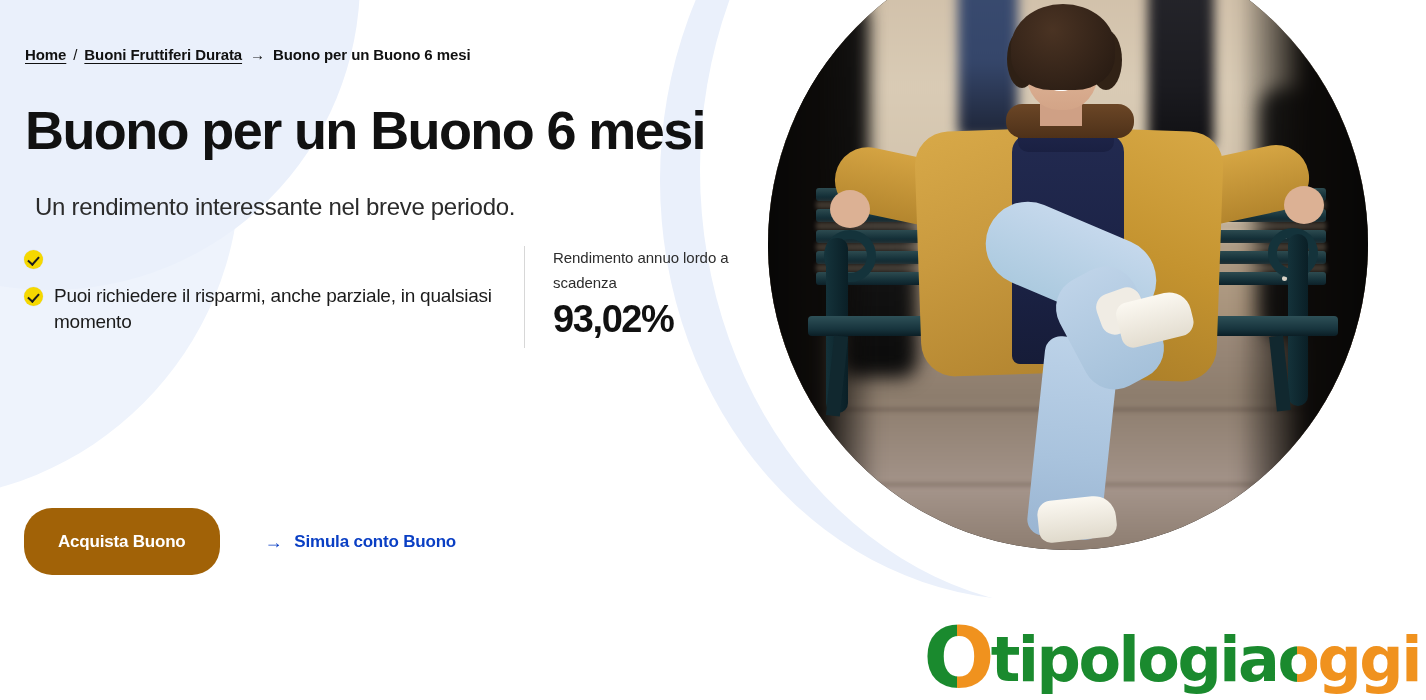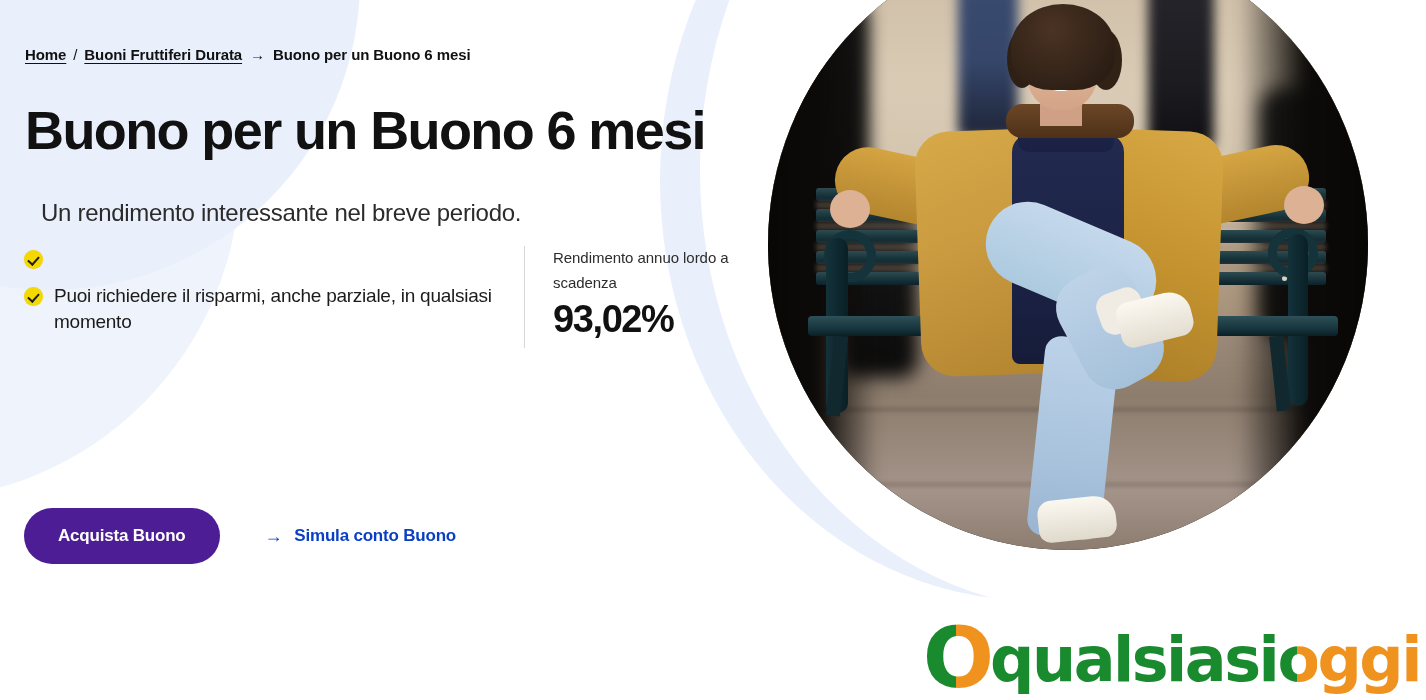--- a/index.html
+++ b/index.html
@@ -155,21 +155,21 @@
   #breadcrumb .arrow{font-size:15px;line-height:1;padding:0 1px;}
   #breadcrumb .current{font-weight:700;color:#111;}
 
   #page-title{
     position:absolute;left:25px;top:102px;
     margin:0;font-size:54px;line-height:1.06;font-weight:700;
     letter-spacing:-1.6px;color:#111;
   }
   #subtitle{
     position:absolute;left:25px;top:183px;
-    margin:16px;font-size:24px;font-weight:400;color:#2b2b2b;letter-spacing:-.3px;
+    margin:10px;font-size:24px;font-weight:400;color:#2b2b2b;letter-spacing:-.3px;
   }
 
   #features{
     position:absolute;left:24px;top:246px;width:478px;
     margin:0;padding:0;list-style:none;
   }
   #features li{
     display:flex;align-items:flex-start;gap:11px;
     margin-bottom:14px;
     font-size:19px;line-height:1.36;color:#1b1b1b;letter-spacing:-.25px;
@@ -192,23 +192,23 @@
   #yield-label{
     font-size:15px;line-height:1.66;color:#2c2c2c;font-weight:400;letter-spacing:-.05px;
     max-width:192px;
   }
   #yield-value{
     margin-top:2px;font-size:38px;font-weight:700;letter-spacing:-1.4px;color:#111;
   }
 
   #cta-row{position:absolute;left:24px;top:508px;display:flex;align-items:center;}
   #buy-button{
-    background:#4c1d95;color:#fff;border:none;cursor:pointer;
+    background:#a16207;color:#fff;border:none;cursor:pointer;
     font-family:inherit;font-size:17px;font-weight:700;letter-spacing:-.2px;
-    padding:0 34px;height:56px;border-radius:28px;
+    padding:0 34px;height:67px;border-radius:28px;
   }
   #simulate-link{
     display:flex;align-items:center;gap:12px;margin-left:45px;
     color:#0a3fc4;font-size:17px;font-weight:700;letter-spacing:-.2px;
     text-decoration:none;cursor:pointer;
   }
   #simulate-link .lnk-arrow{font-size:18px;line-height:1;display:inline-block;}
 
   
   #logo{
@@ -343,16 +343,16 @@
     <a id="simulate-link" href="#">
       <span class="lnk-arrow">→</span>
       <span>Simula conto Buono</span>
     </a>
   </div>
 
 </div>
 
 <div id="logo">
   <span class="logo-o">O</span>
-    <span class="logo-green">qualsiasi</span>
+    <span class="logo-green">tipologia</span>
     <span class="logo-o2">o</span>
     <span class="logo-orange">ggi</span>
 </div>
 
 </body></html>

